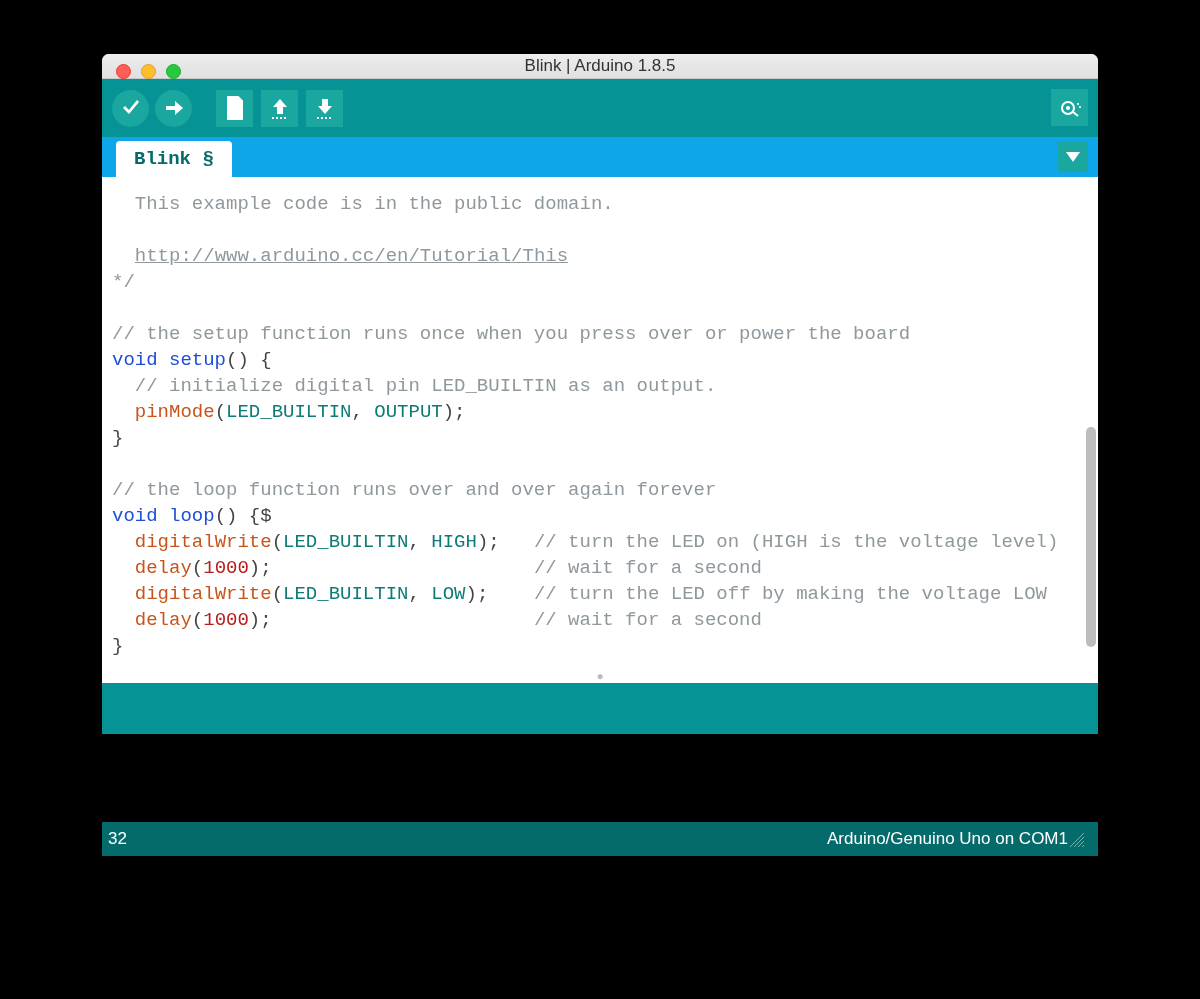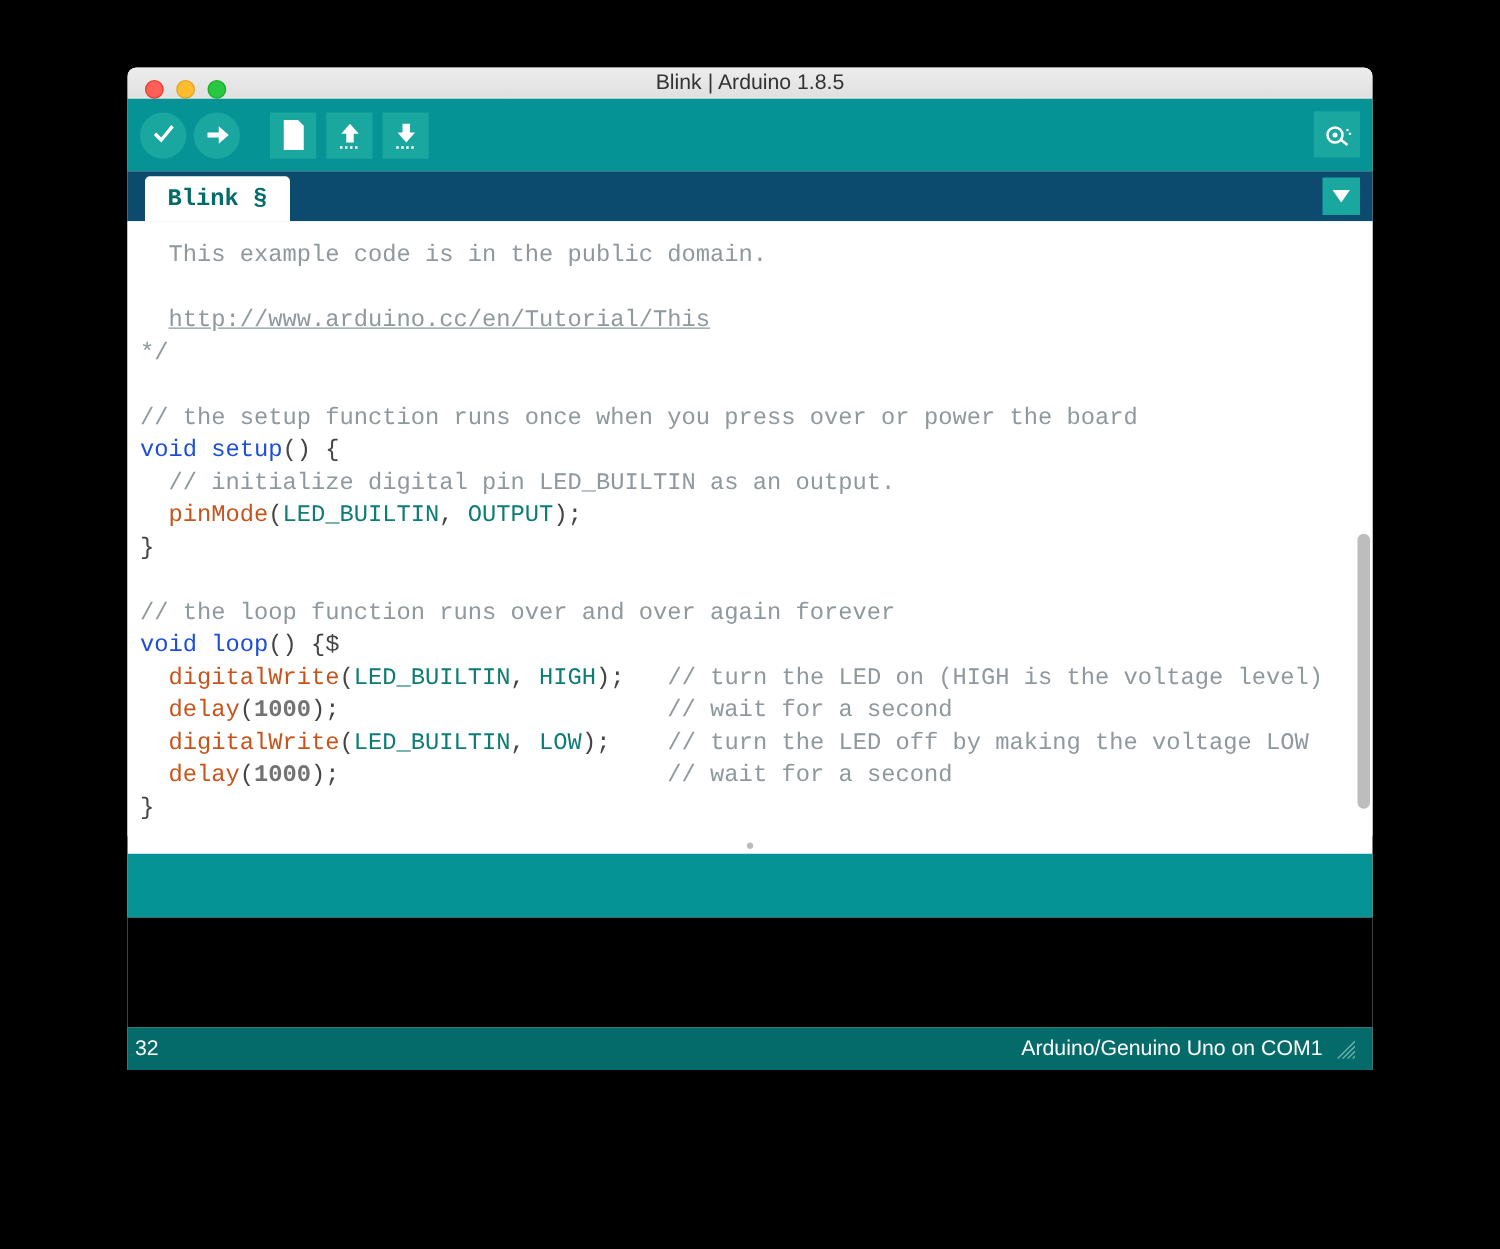--- a/index.html
+++ b/index.html
@@ -72,21 +72,21 @@
   .tbtn-serial {
     position:absolute; right:10px; top:10px;
     width:37px; height:37px;
     background:#1aa7a0;
     display:flex; align-items:center; justify-content:center;
     cursor:pointer;
   }
   .tbsep { width:10px; }
   .svgico { fill:#fff; }
   .tabrow {
-    background:#0c4a6e;
+    background:#0ea5e9;
     height:40px;
     display:flex; align-items:flex-end;
     padding-left:14px;
     position:relative;
   }
   .tab {
     background:#fff;
     color:#046b6a;
     font: 19px/1 "Courier New", monospace;
     font-weight:600;
@@ -110,21 +110,21 @@
     padding:14px 16px 10px 10px;
     white-space:pre;
     min-height:490px;
     overflow:hidden;
   }
   .c-comment { color:#8f989d; }
   .c-comment-link { color:#8f989d; text-decoration:underline; }
   .c-kw   { color:#1d4ed8; }
   .c-func { color:#c8541b; }
   .c-const{ color:#0d7c76; }
-  .c-num  { font-weight:bold; color:#737373; }
+  .c-num  { font-weight:normal; color:#b91c1c; }
   .c-paren{ color:#444; }
   .scrollthumb {
     position:absolute;
     right:2px; top:250px;
     width:10px; height:220px;
     background:#bdbdbd;
     border-radius:5px;
   }
   .resize-dot { text-align:center; color:#bbb; font-size:12px; height:14px; }
   .console { background:#069395; height:51px; }
@@ -132,21 +132,21 @@
   .status {
     background:#046b6a;
     color:#fff;
     height:34px;
     display:flex;
     align-items:center;
     justify-content:space-between;
     padding:0 14px 0 6px;
     font-size:17px;
   }
-  .status-right { display:flex; align-items:center; gap:10px; }
+  .status-right { display:flex; align-items:center; }
   .grip svg { display:block; }
 </style>
 </head>
 <body>
 
 <div class="shadow">
 <div class="window">
 
   <div class="titlebar">
     <div class="traffic">

